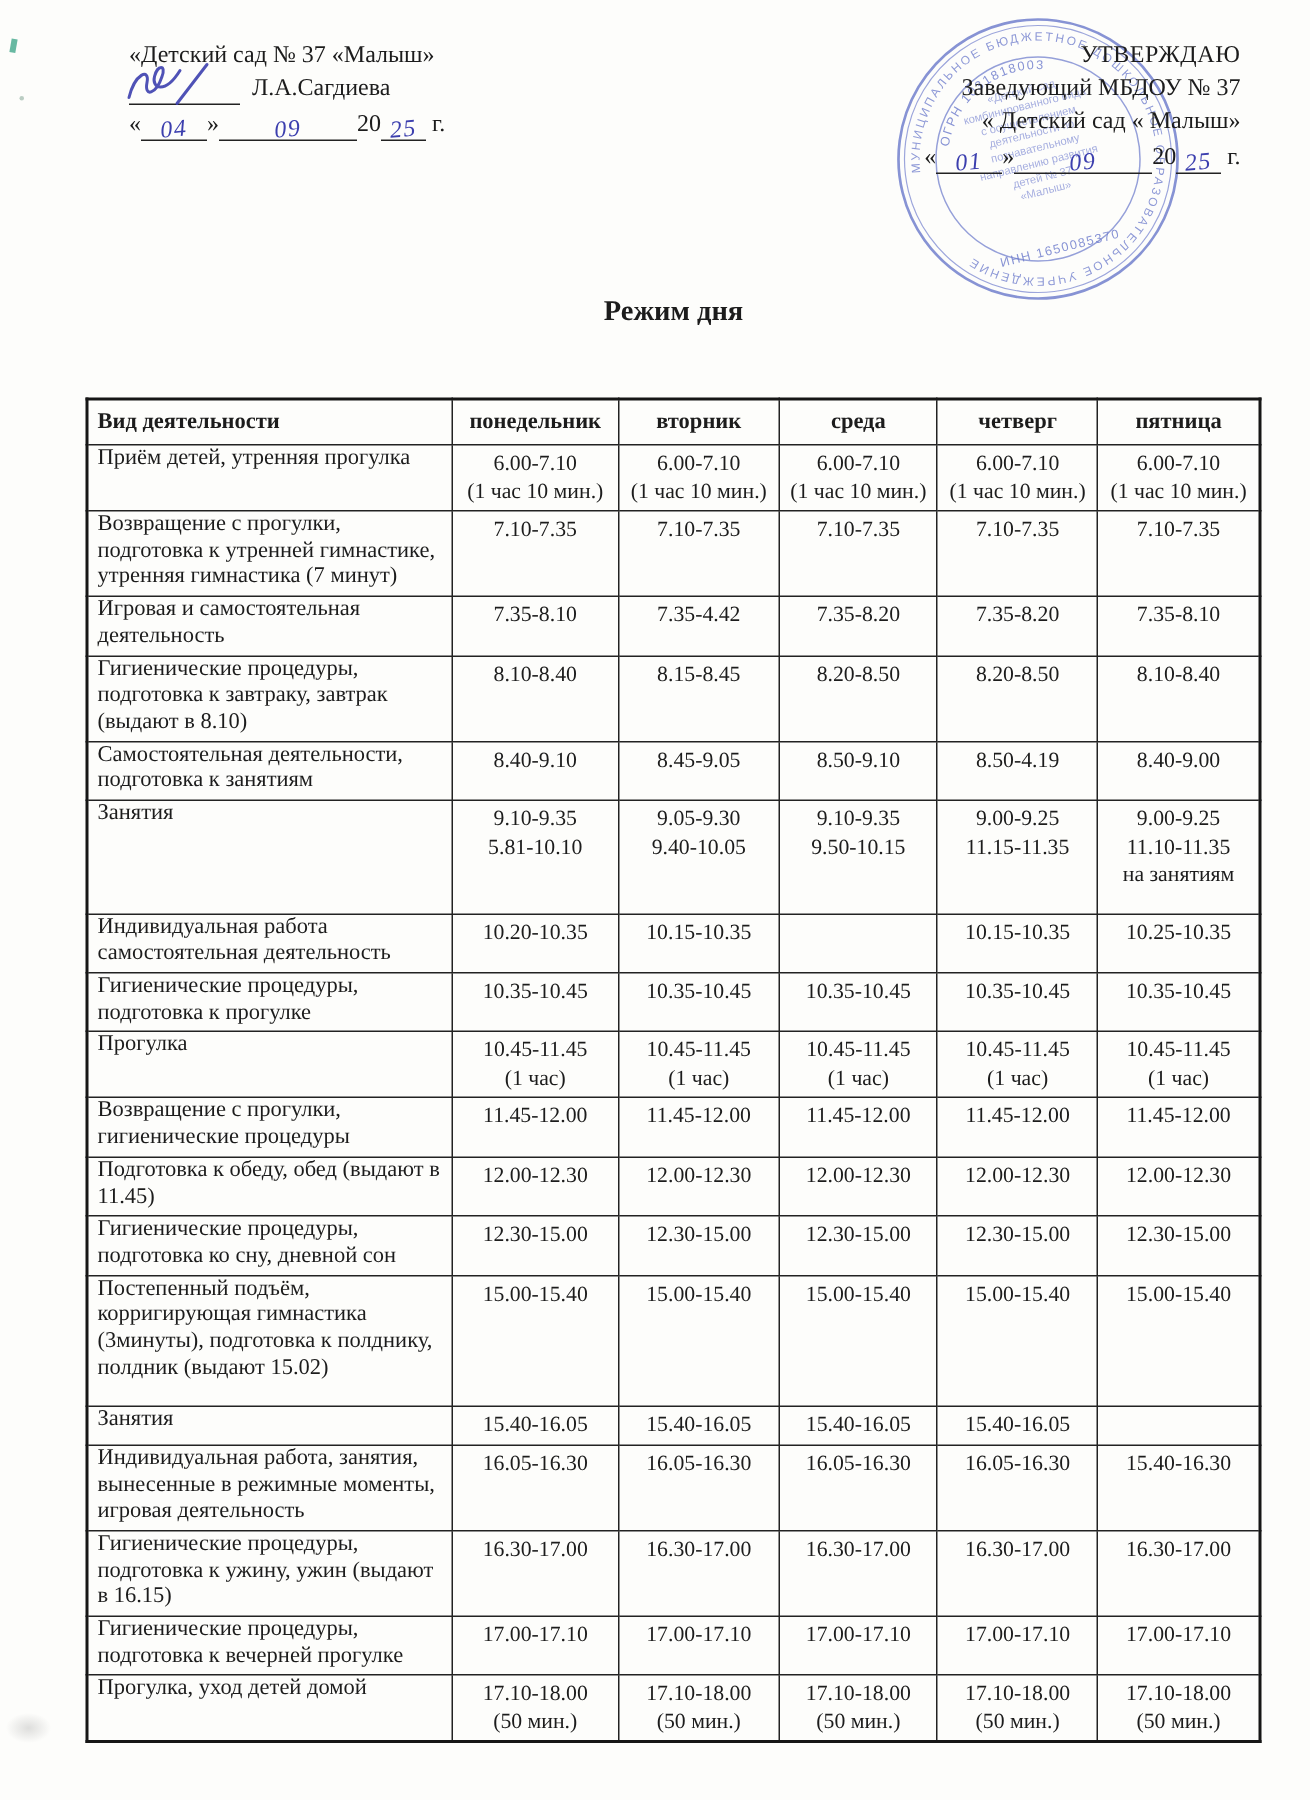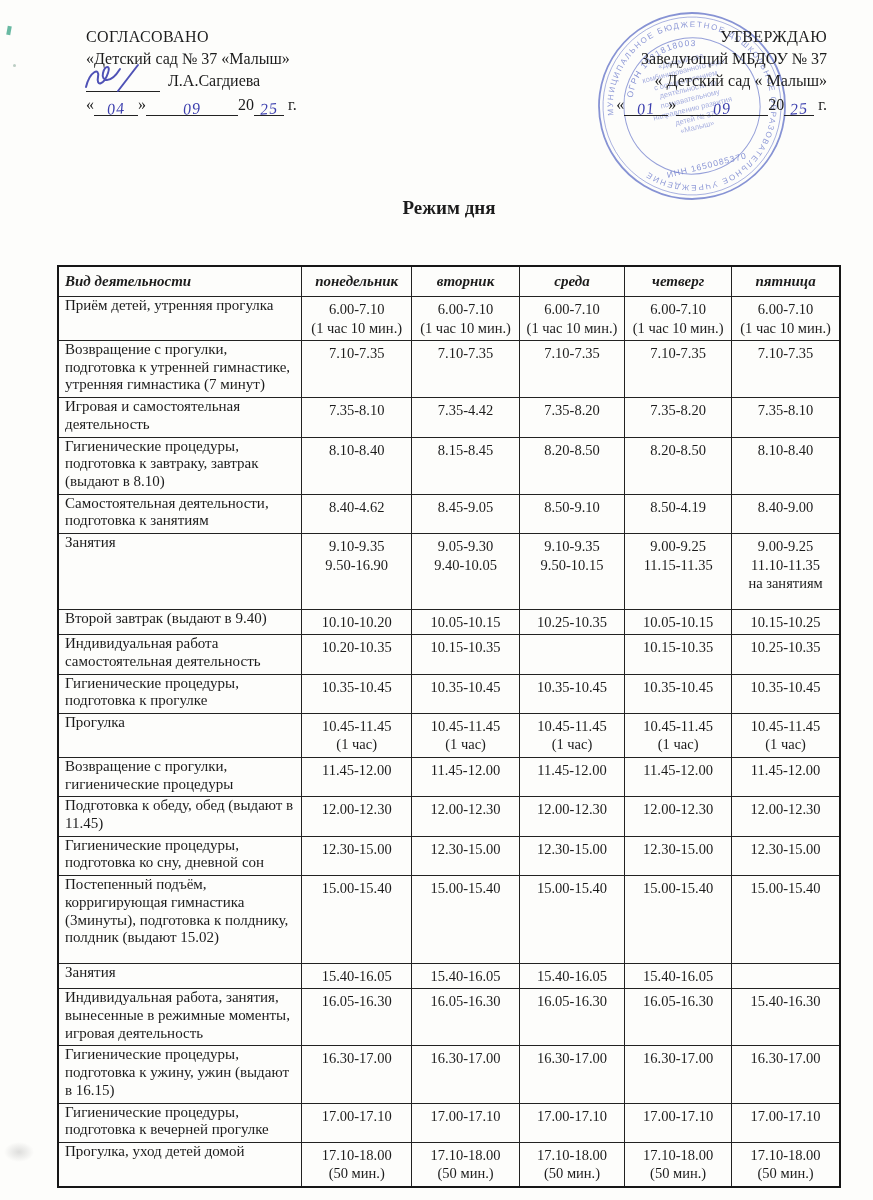--- a/index.html
+++ b/index.html
@@ -29,21 +29,21 @@
   .stamp svg{position:absolute;left:0;top:0;}
   .stamp .ringtext{font-size:8px;letter-spacing:1.6px;fill:#5b6bc6;opacity:.8;font-family:"Liberation Sans",sans-serif;}
   .stamp .arctext{font-size:8.5px;letter-spacing:1.2px;fill:#5b6bc6;opacity:.85;font-family:"Liberation Sans",sans-serif;}
   .stamp-center{position:absolute;left:0;top:47px;width:100%;text-align:center;font-size:7.5px;line-height:1.3;color:#6b79cd;opacity:.7;font-family:"Liberation Sans",sans-serif;}
   .stamp-inn{position:absolute;left:0;bottom:32px;width:100%;text-align:center;font-size:8.5px;letter-spacing:1px;color:#5b6bc6;opacity:.85;font-family:"Liberation Sans",sans-serif;}
   
   .doc-title{position:absolute;top:194px;left:57px;width:784px;text-align:center;font-weight:bold;font-size:19px;line-height:1.45;z-index:2;}
   
   table.schedule{position:absolute;top:265px;left:57px;width:784px;border-collapse:collapse;border:2px solid #161616;z-index:2;font-size:15px;}
   .schedule th,.schedule td{border:1px solid #222;vertical-align:top;}
-  .schedule th{font-weight:bold;padding:6px 5px;font-size:15px;font-style:italic;}
+  .schedule th{font-weight:bold;padding:6px 5px;font-size:15px;}
   .schedule th:first-child{text-align:left;padding-left:6px;}
   .schedule td.act{width:246px;text-align:left;padding:0 4px 3px 6px;line-height:1.18;}
   .schedule td.time{width:107px;text-align:center;padding:3px 2px 3px 2px;line-height:1.28;font-size:14.5px;}
   .schedule tr.tall td{padding-bottom:16px;}
 </style>
 </head>
 <body>
 
 <div class="corner-mark"></div>
 <div class="corner-dot"></div>
@@ -68,21 +68,20 @@
       <div>деятельности по</div>
       <div>познавательному</div>
       <div>направлению развития</div>
       <div>детей № 37</div>
       <div>«Малыш»</div>
     </div>
   <div class="stamp-inn">ИНН 1650085370</div>
 </div>
 
 <div class="approve left">
-  <div class="h">СОГЛАСОВАНО</div>
   <div>«Детский сад № 37 «Малыш»</div>
   <div class="sigrow">
     <span class="sigline">
       <svg width="86" height="34" viewBox="0 0 86 34">
         <path d="M6 26 C 10 10, 20 6, 18 16 C 16 26, 24 24, 28 12 C 31 4, 25 4, 23 12 C 21 20, 30 24, 40 8 M38 30 L 58 4" fill="none" stroke="#3c3fae" stroke-width="2" stroke-linecap="round" opacity=".9"></path>
       </svg>
     </span>
     <span>Л.А.Сагдиева</span>
   </div>
   <div class="dateline">
@@ -188,78 +187,60 @@
         <td class="time">
           <div>8.20-8.50</div>
         </td>
         <td class="time">
           <div>8.10-8.40</div>
         </td>
       </tr>
       <tr>
         <td class="act">Самостоятельная деятельности, подготовка к занятиям</td>
         <td class="time">
-          <div>8.40-4.62</div>
+          <div>8.40-9.10</div>
         </td>
         <td class="time">
           <div>8.45-9.05</div>
         </td>
         <td class="time">
           <div>8.50-9.10</div>
         </td>
         <td class="time">
           <div>8.50-4.19</div>
         </td>
         <td class="time">
           <div>8.40-9.00</div>
         </td>
       </tr>
       <tr class="tall">
         <td class="act">Занятия</td>
         <td class="time">
           <div>9.10-9.35</div>
-          <div>9.50-16.90</div>
+          <div>5.81-10.10</div>
         </td>
         <td class="time">
           <div>9.05-9.30</div>
           <div>9.40-10.05</div>
         </td>
         <td class="time">
           <div>9.10-9.35</div>
           <div>9.50-10.15</div>
         </td>
         <td class="time">
           <div>9.00-9.25</div>
           <div>11.15-11.35</div>
         </td>
         <td class="time">
           <div>9.00-9.25</div>
           <div>11.10-11.35</div>
           <div>на занятиям</div>
         </td>
       </tr>
       <tr>
-        <td class="act">Второй завтрак (выдают в 9.40)</td>
-        <td class="time">
-          <div>10.10-10.20</div>
-        </td>
-        <td class="time">
-          <div>10.05-10.15</div>
-        </td>
-        <td class="time">
-          <div>10.25-10.35</div>
-        </td>
-        <td class="time">
-          <div>10.05-10.15</div>
-        </td>
-        <td class="time">
-          <div>10.15-10.25</div>
-        </td>
-      </tr>
-      <tr>
         <td class="act">Индивидуальная работа самостоятельная деятельность</td>
         <td class="time">
           <div>10.20-10.35</div>
         </td>
         <td class="time">
           <div>10.15-10.35</div>
         </td>
         <td class="time"></td>
         <td class="time">
           <div>10.15-10.35</div>

